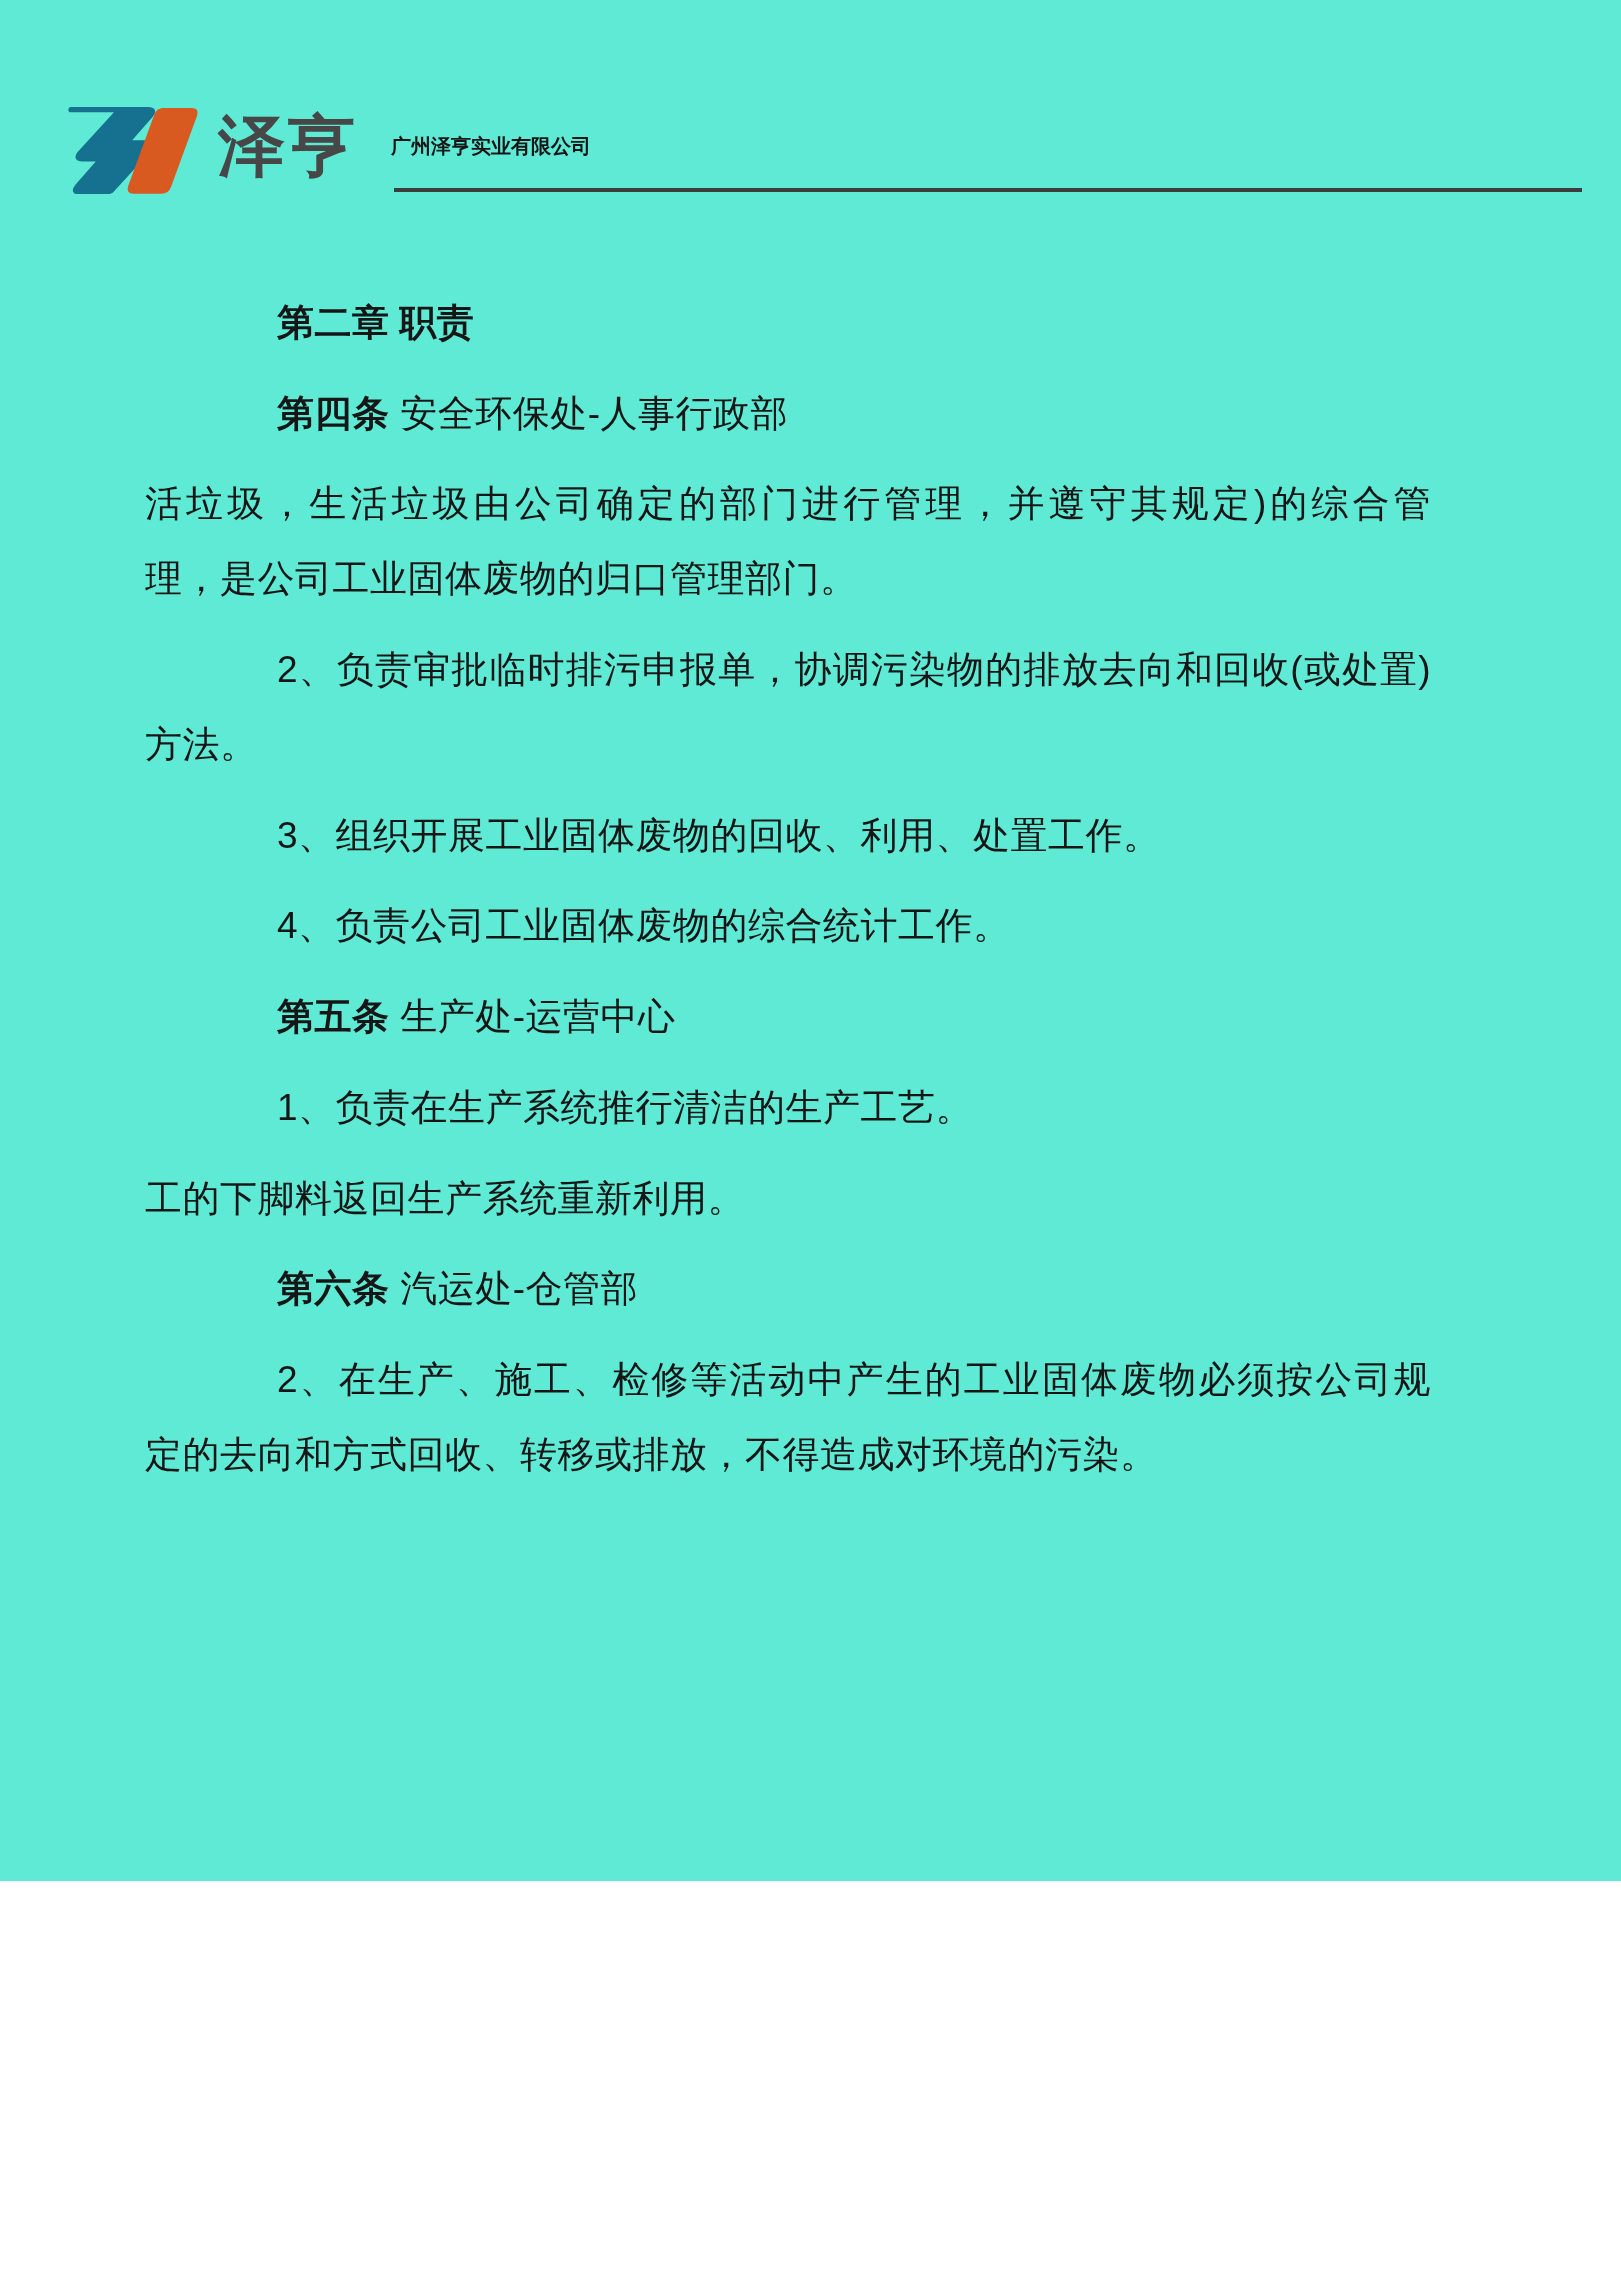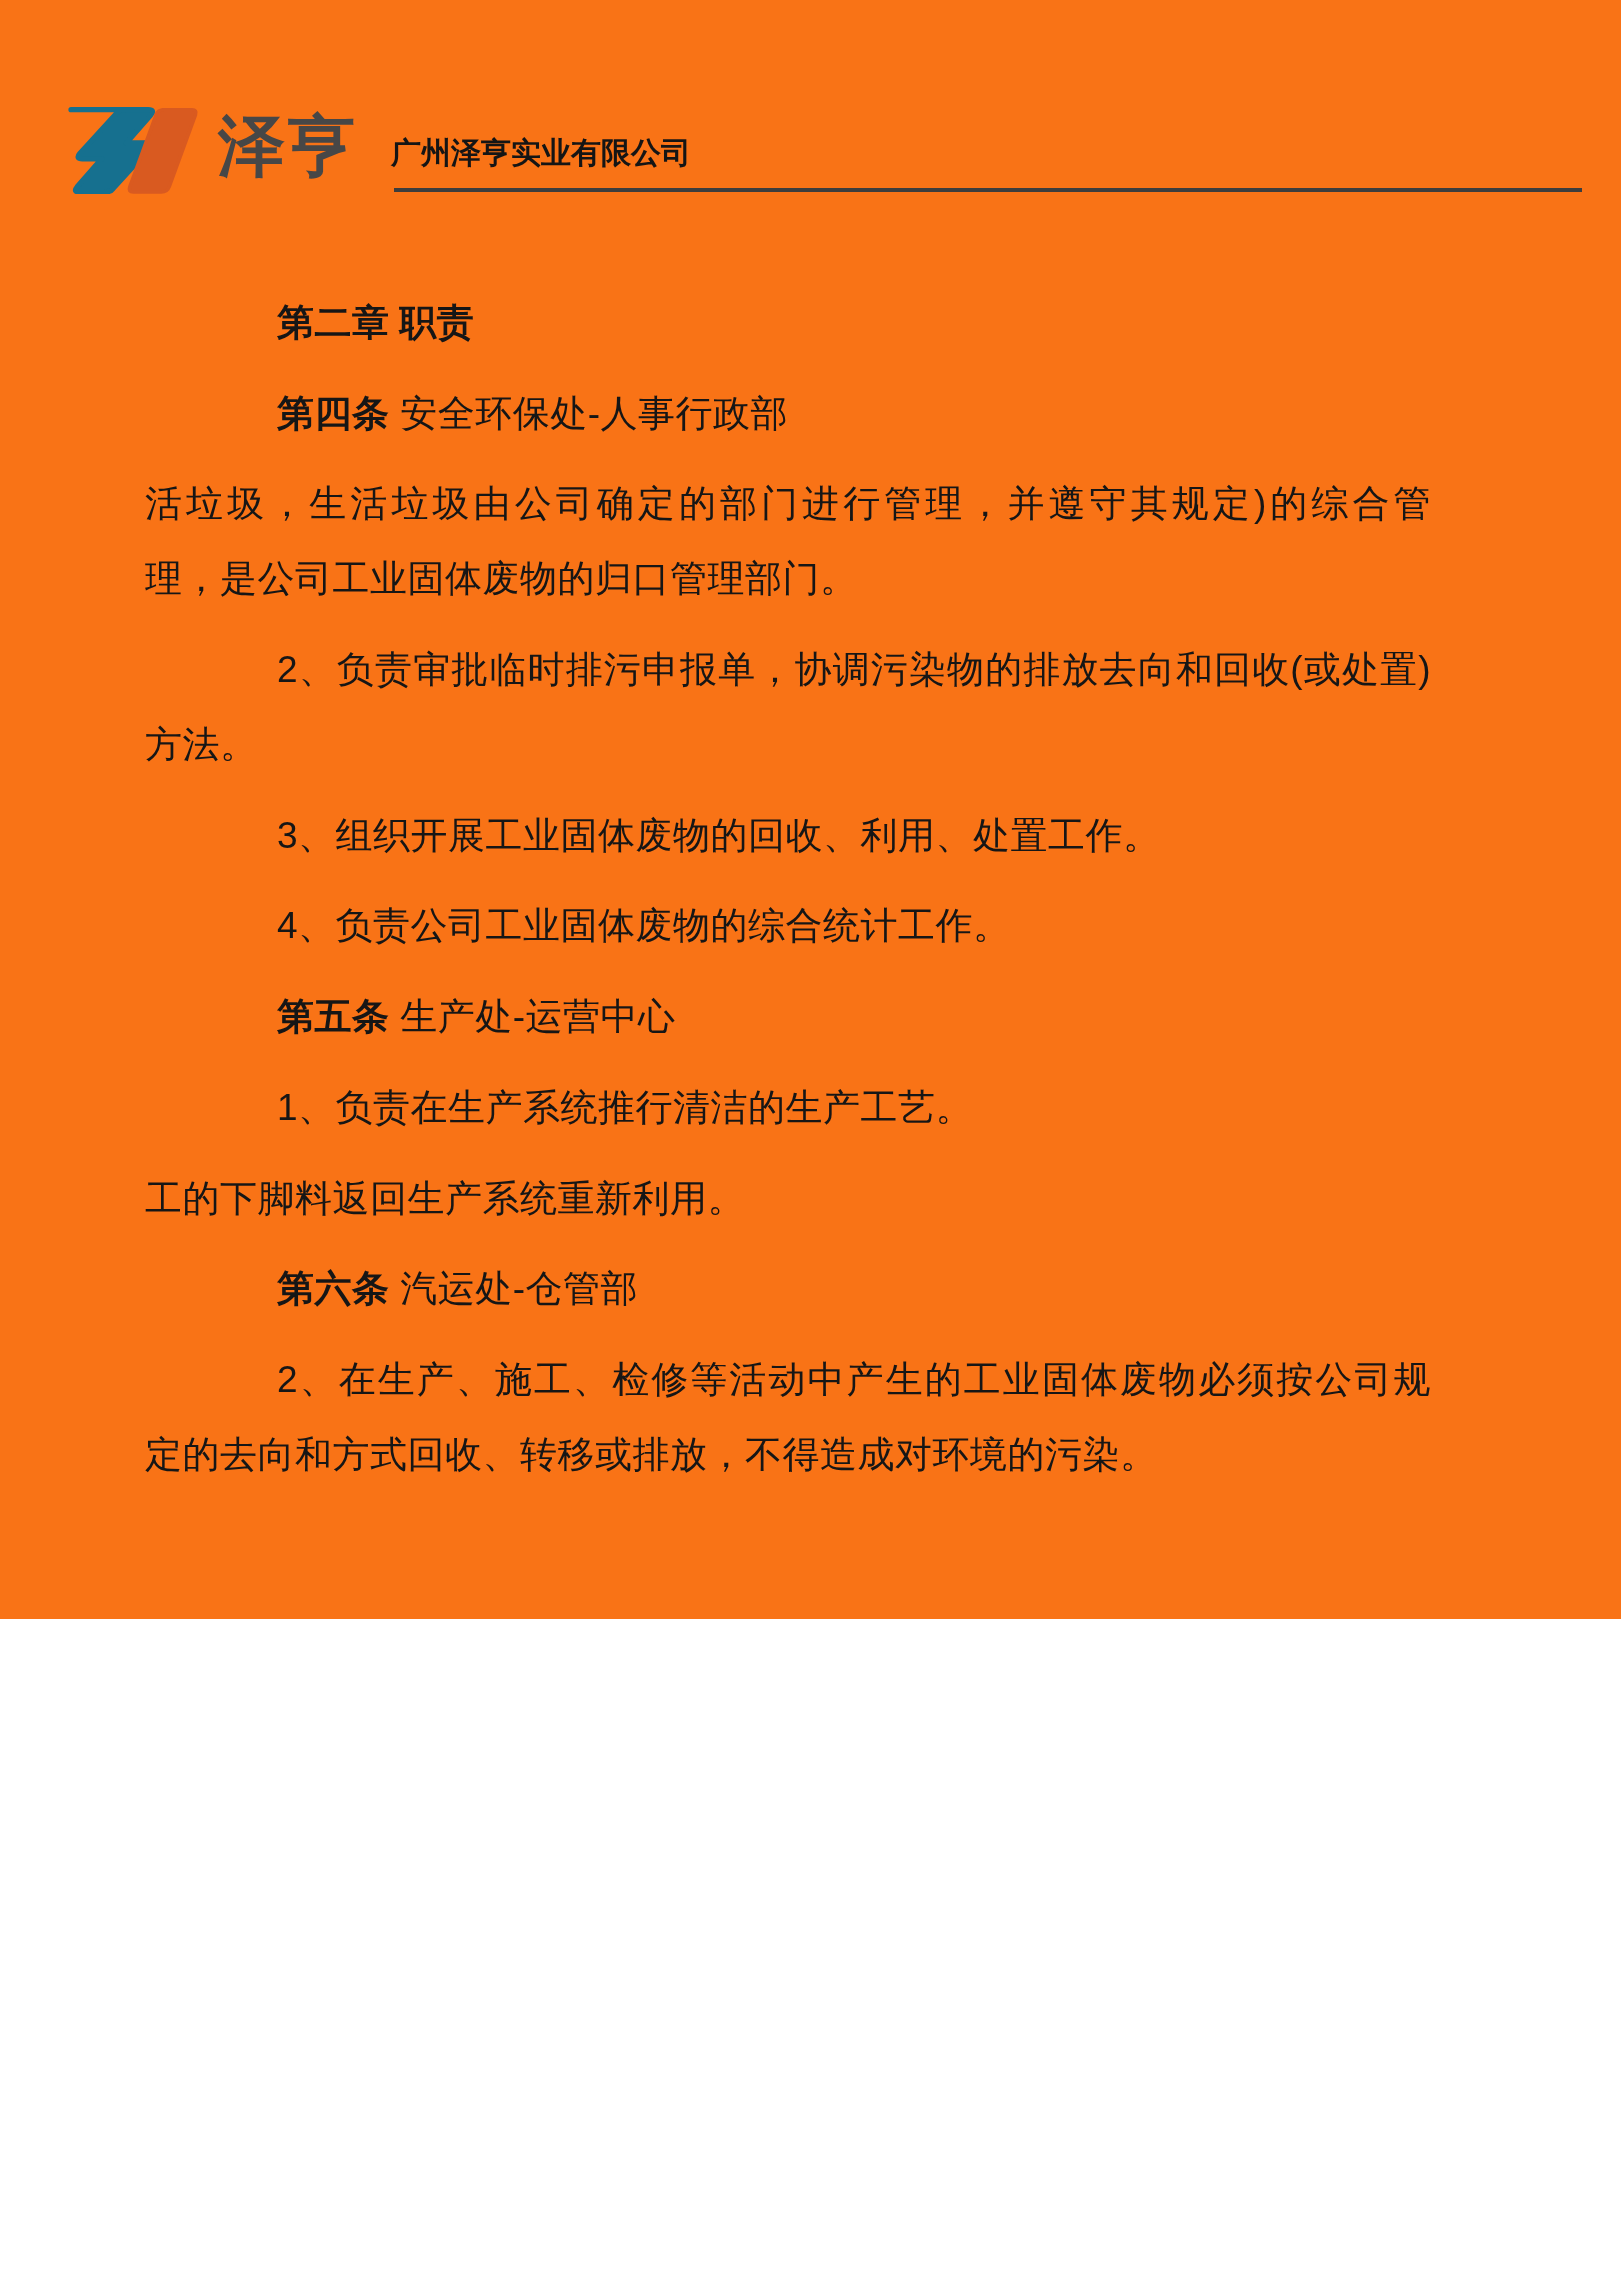--- a/index.html
+++ b/index.html
@@ -1,30 +1,30 @@
 <!DOCTYPE html>
 <html><head>
 <meta charset="utf-8">
 <style>
   html,body { margin:0; padding:0; background:#ffffff; }
   .page {
-    position:relative; width:1621px; height:1619px; background:#f97316;
+    position:relative; width:1621px; height:1881px; background:#5eead4;
     font-family:"Liberation Sans", sans-serif; overflow:hidden;
   }
 
   
   .logo-icon { position:absolute; left:57px; top:106px; width:149px; height:88px; }
   .logo-text {
     position:absolute; left:218px; top:102px; height:88px;
     font-size:67px; font-weight:900; color:#474747; letter-spacing:2.9px;
     line-height:88px; white-space:nowrap;
   }
   .company-name {
     position:absolute; left:391px; top:133px;
-    font-size:30px; font-weight:700; color:#151515; white-space:nowrap;
+    font-size:20px; font-weight:700; color:#151515; white-space:nowrap;
   }
   .header-divider {
     position:absolute; left:394px; top:188px; width:1188px; height:3.9px;
     background:#3d3d3d;
   }
 
   
   .doc-body {
     position:absolute; left:145px; top:285px; width:1286px;
     color:#161616;

